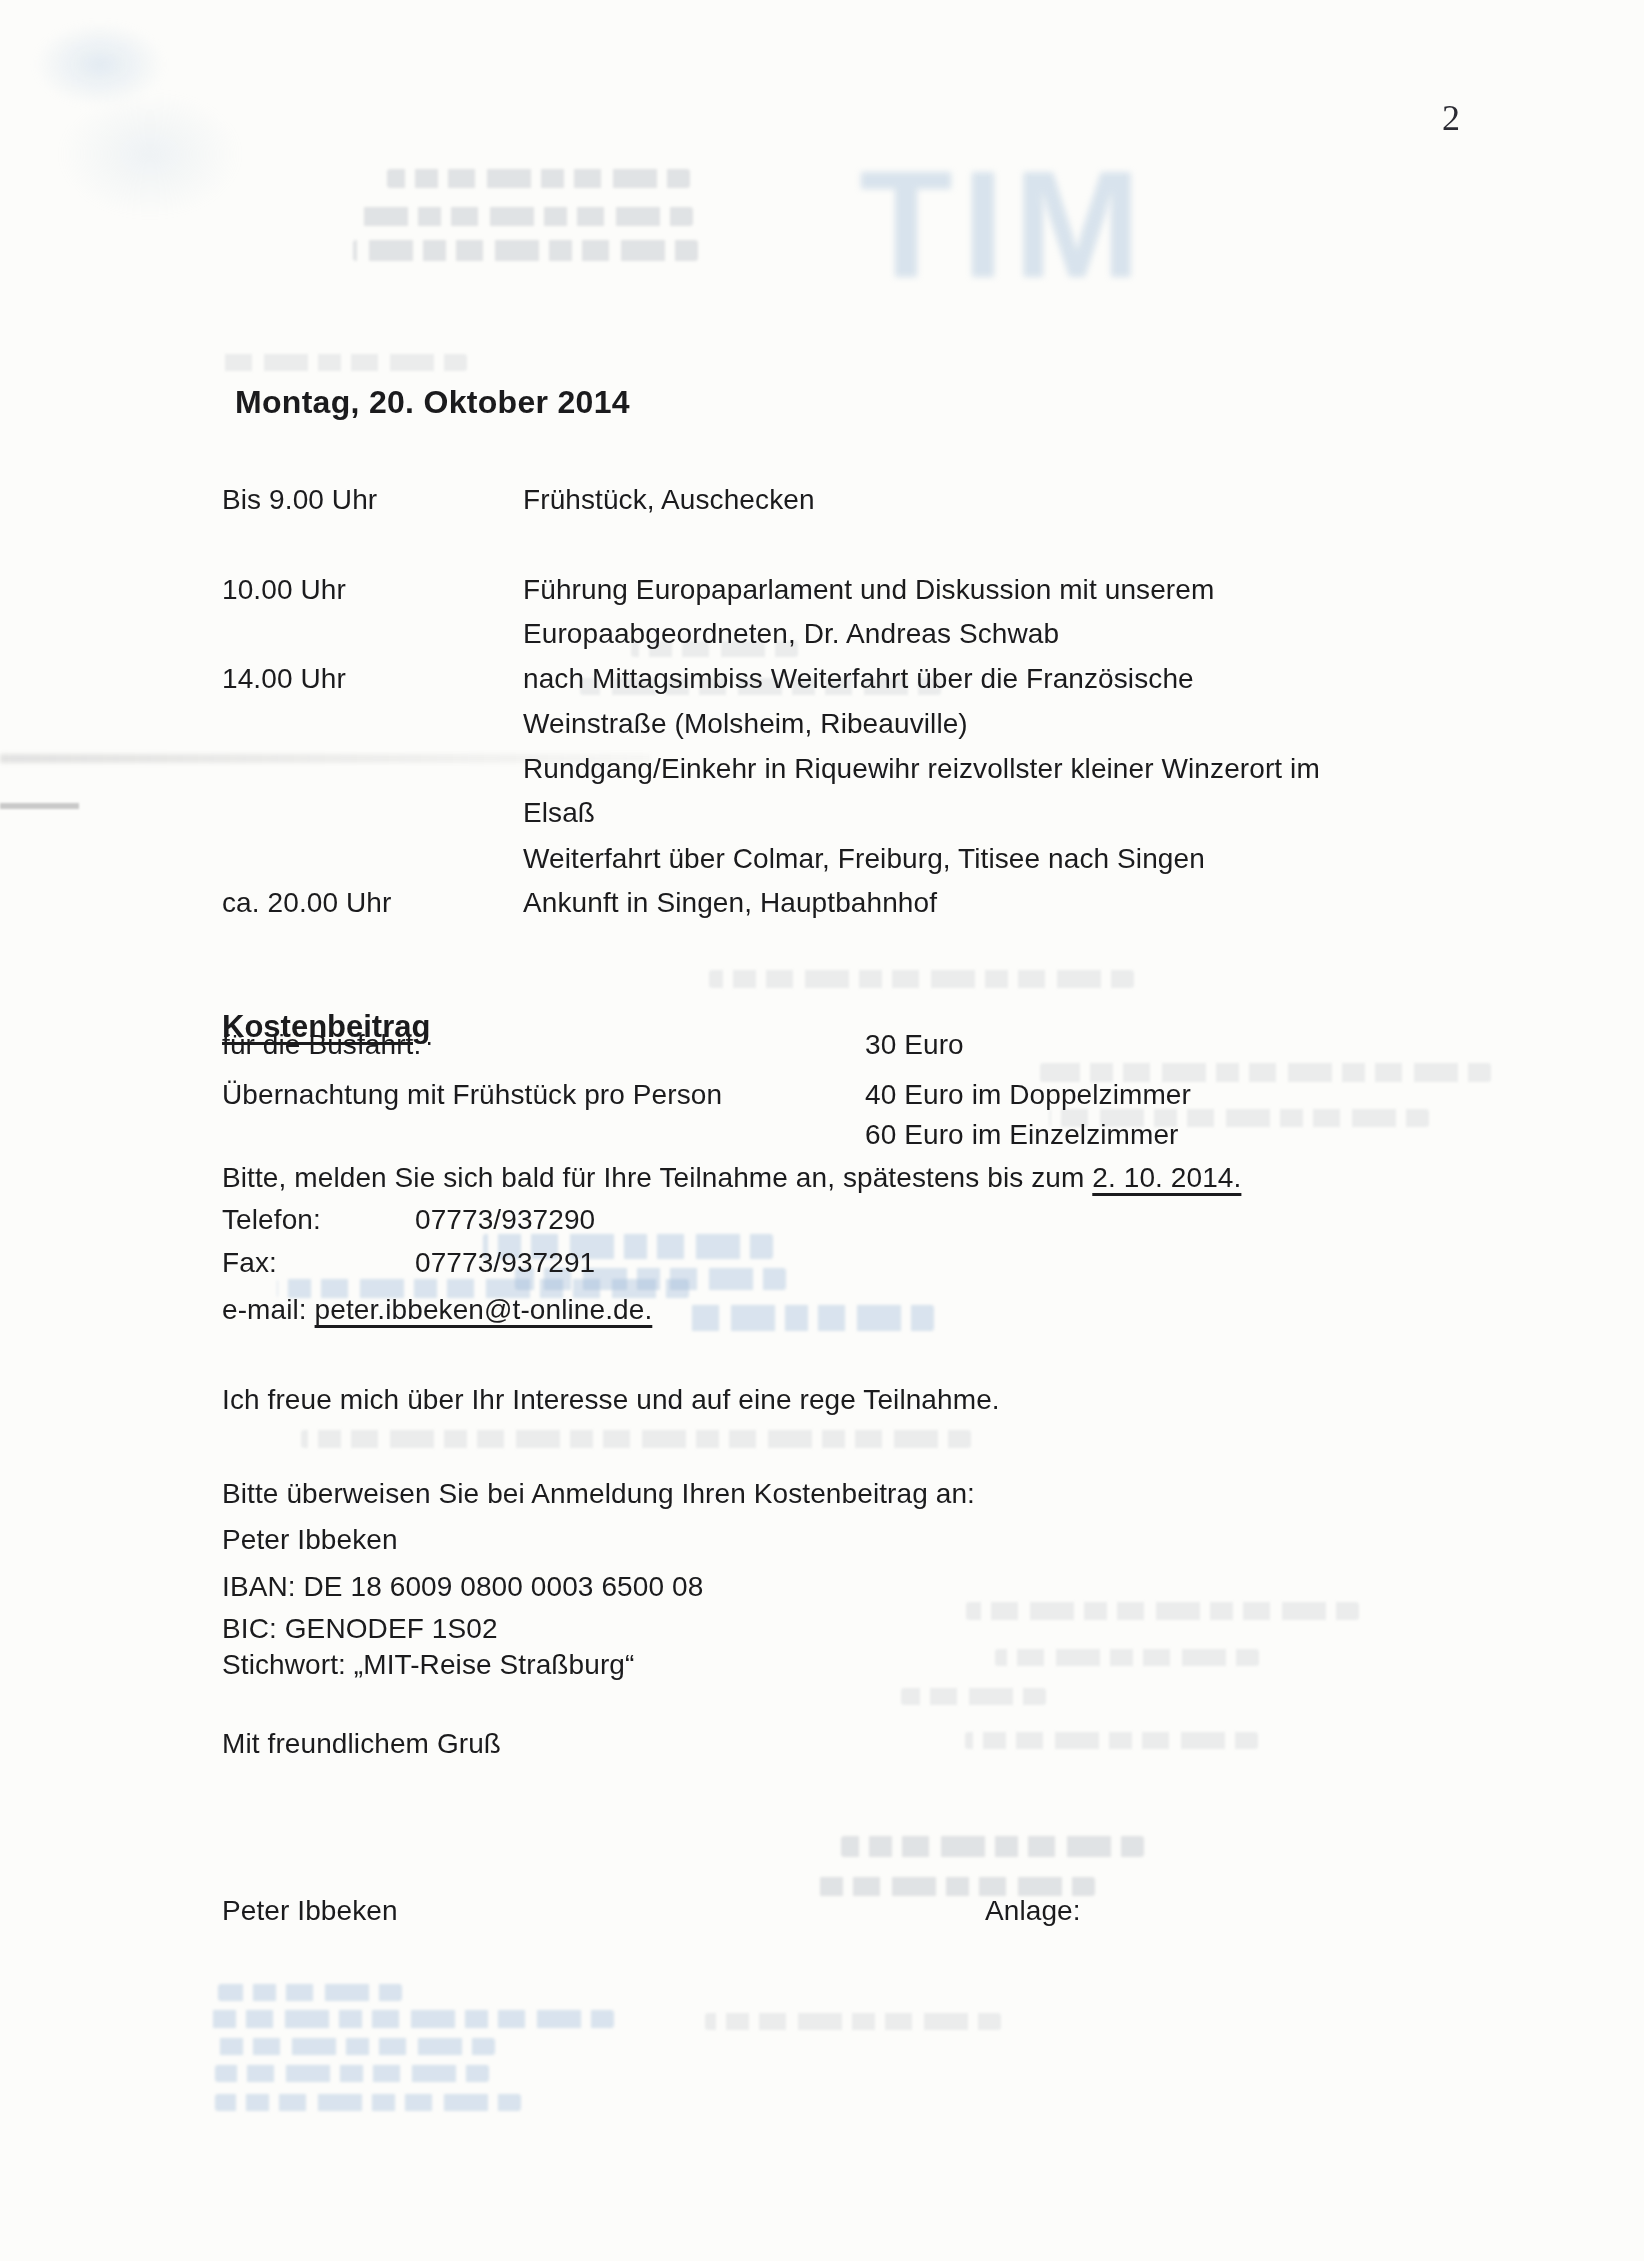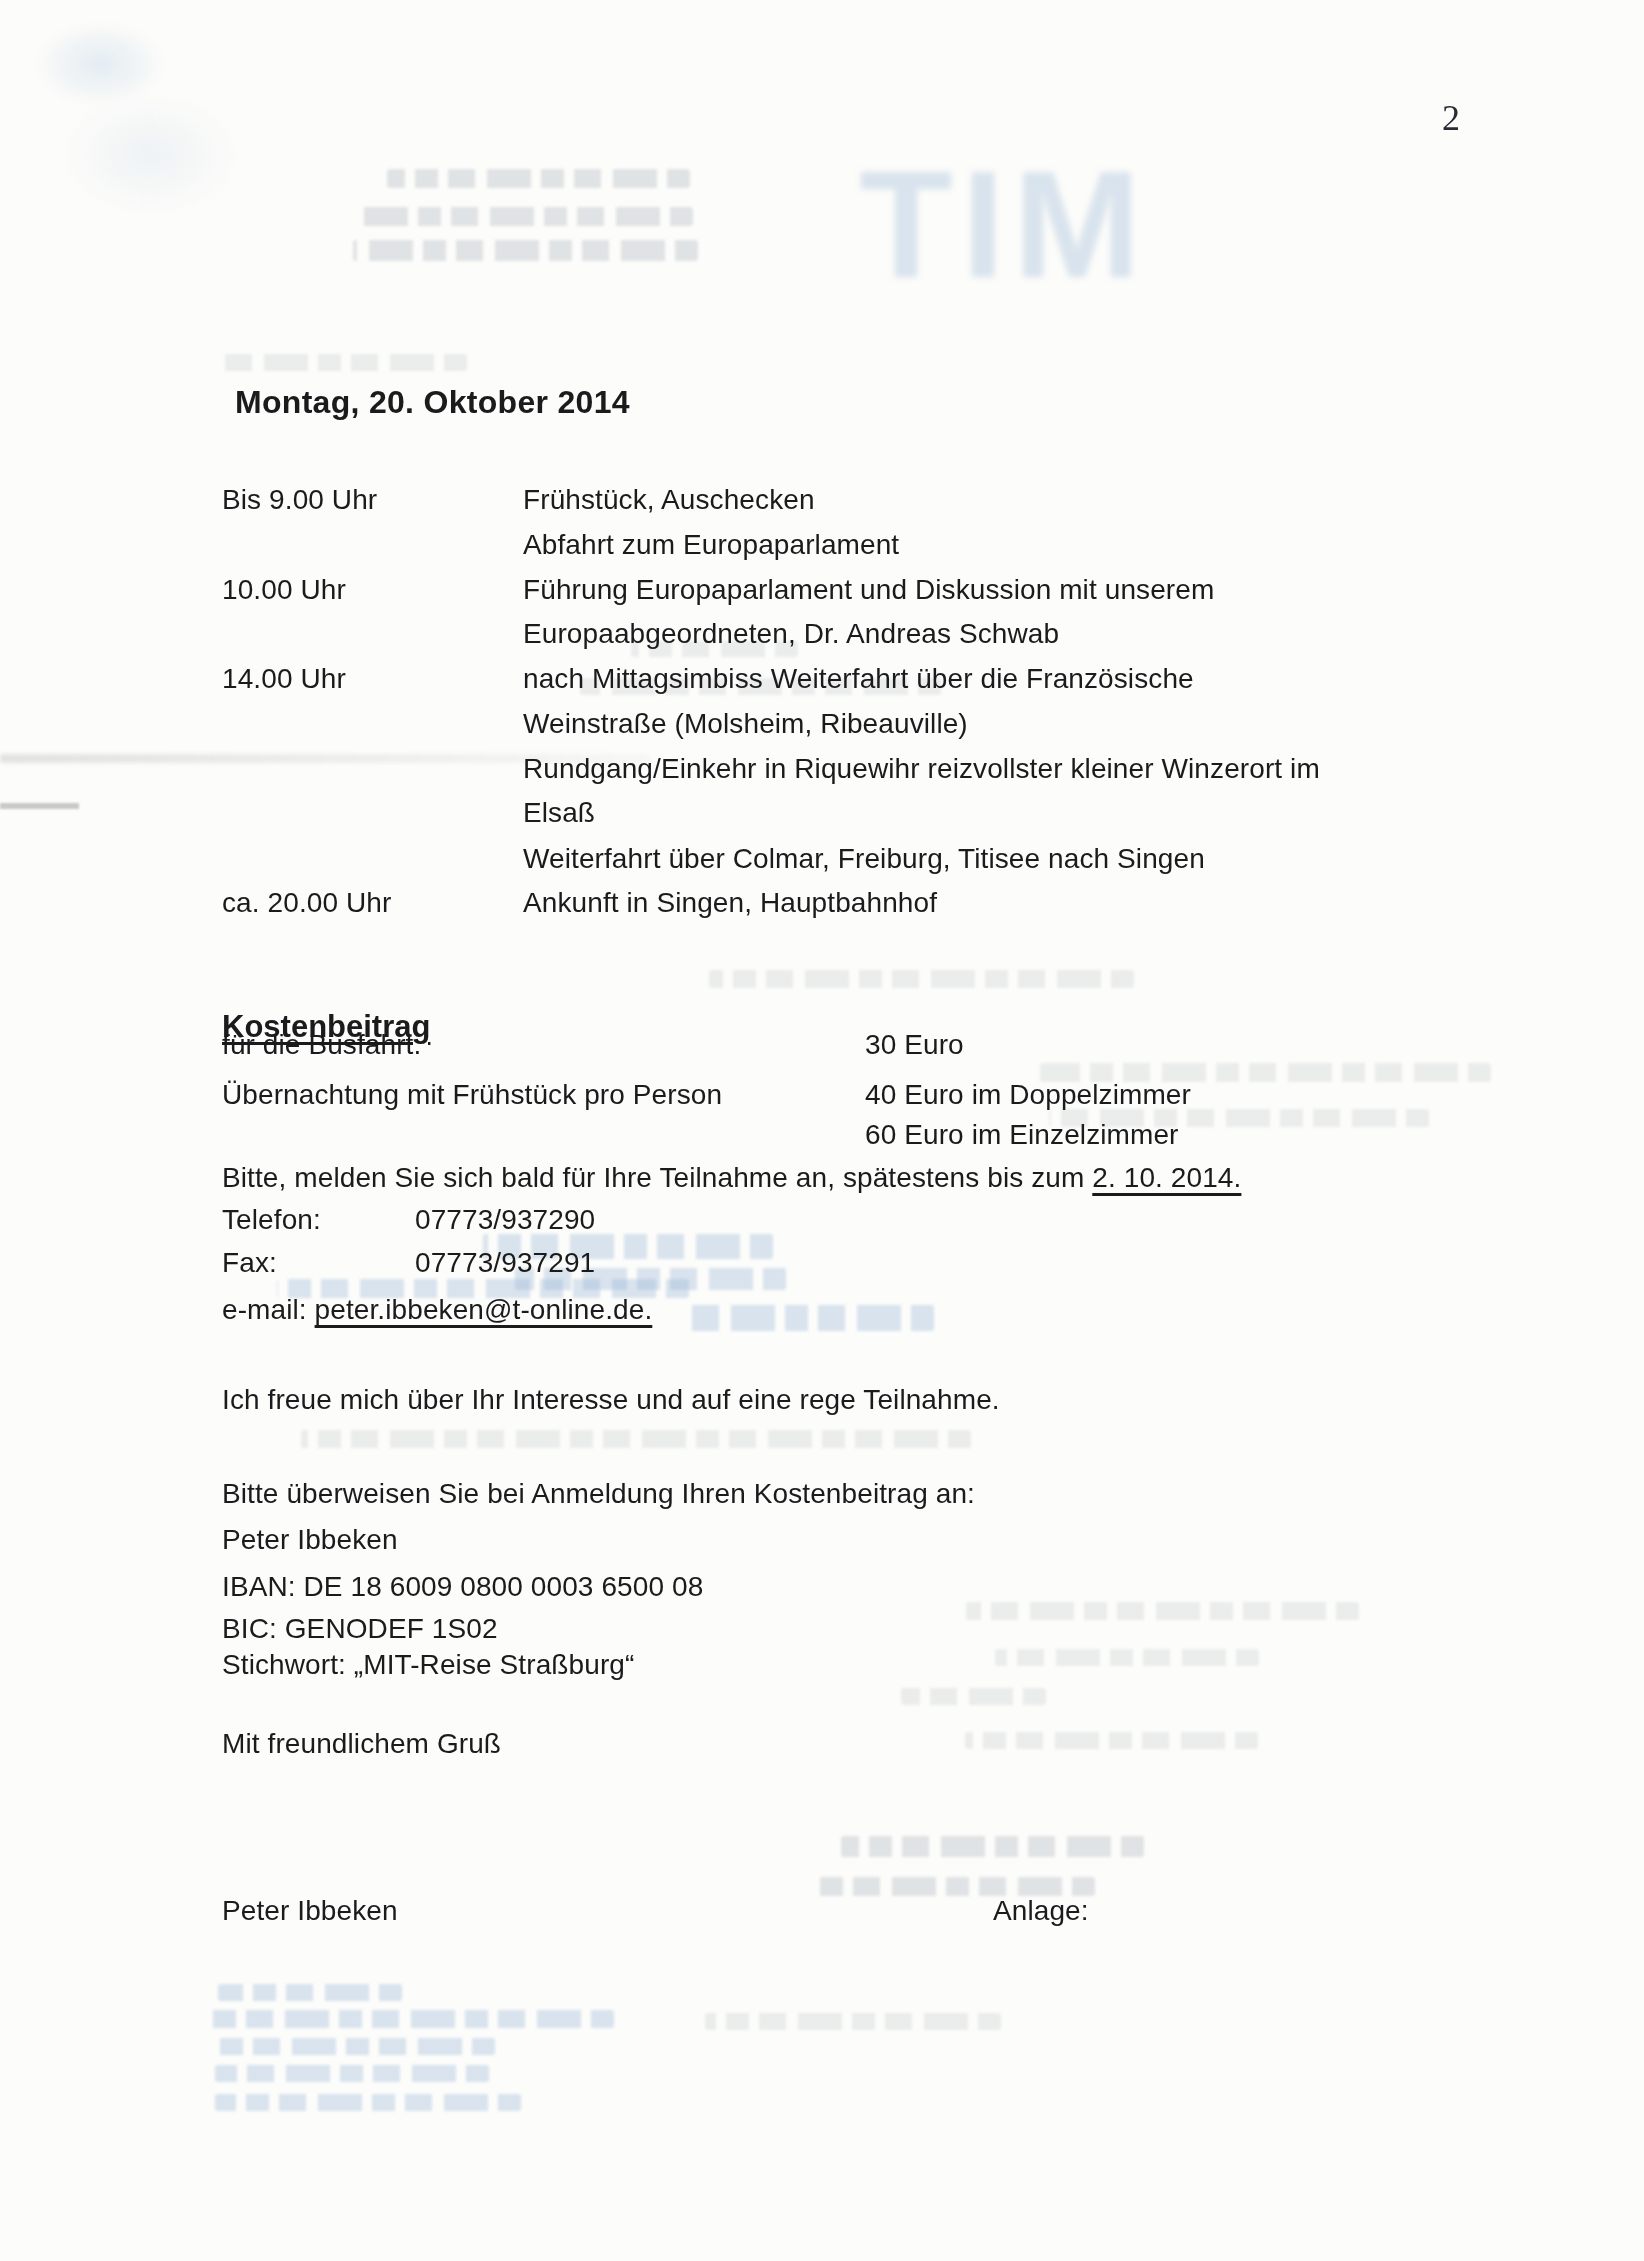--- a/index.html
+++ b/index.html
@@ -60,21 +60,21 @@
   .u-date {
     text-decoration: underline;
     text-decoration-thickness: 2.6px;
     text-underline-offset: 5.8px;
   }
   .u-mail {
     text-decoration: underline;
     text-decoration-thickness: 2.6px;
     text-underline-offset: 6.4px;
   }
-  .enclosure { position: absolute; left: 763px; top: 0; margin-left: 8px; }
+  .enclosure { position: absolute; left: 763px; top: 0; }
 
   
   .ghost {
     position: absolute;
     pointer-events: none;
     filter: blur(1.6px);
     border-radius: 3.2px;
     transform: scaleX(-1);
     background-image: repeating-linear-gradient(90deg,
       currentColor 0 23px, transparent 23px 33px,
@@ -170,24 +170,20 @@
   <div class="ghost ghost--blue" style="left:215px;  top:2094px; width:306px;  height:17px;"></div>
 
   <div class="page-number">2</div>
 
   <div class="doc-heading">Montag, 20. Oktober 2014</div>
 
   <div class="line" style="top:486px">
     <span>Bis 9.00 Uhr</span>
     <span class="sched-desc">Frühstück, Auschecken</span>
   </div>
-  <div class="line" style="top:531px">
-    <span></span>
-    <span class="sched-desc">Abfahrt zum Europaparlament</span>
-  </div>
   <div class="line" style="top:576px">
     <span>10.00 Uhr</span>
     <span class="sched-desc">Führung Europaparlament und Diskussion mit unserem</span>
   </div>
   <div class="line" style="top:620px">
     <span></span>
     <span class="sched-desc">Europaabgeordneten, Dr. Andreas Schwab</span>
   </div>
   <div class="line" style="top:665px">
     <span>14.00 Uhr</span>

